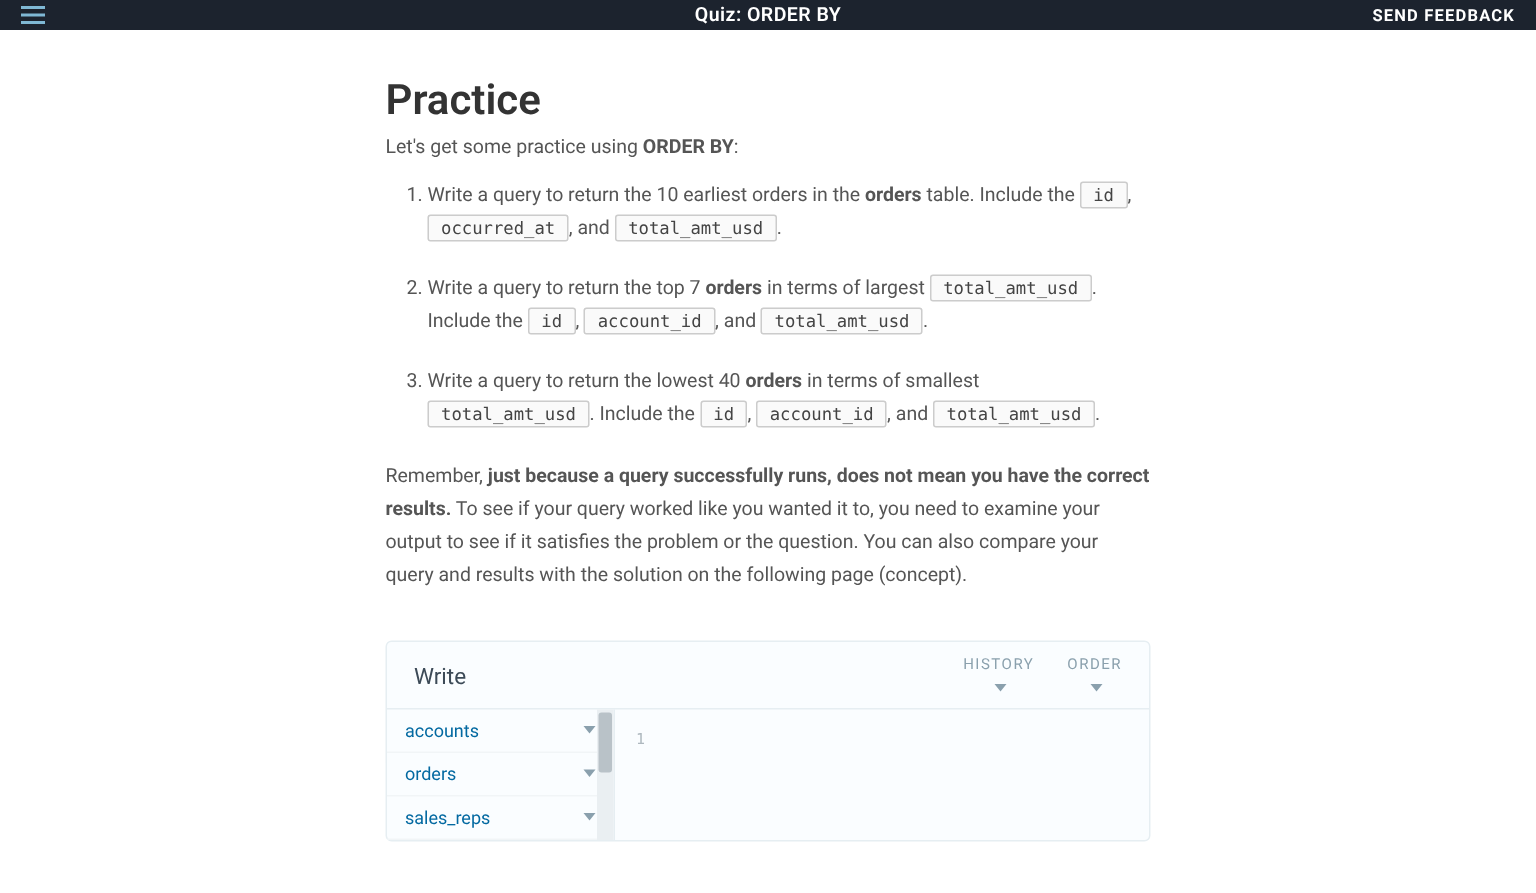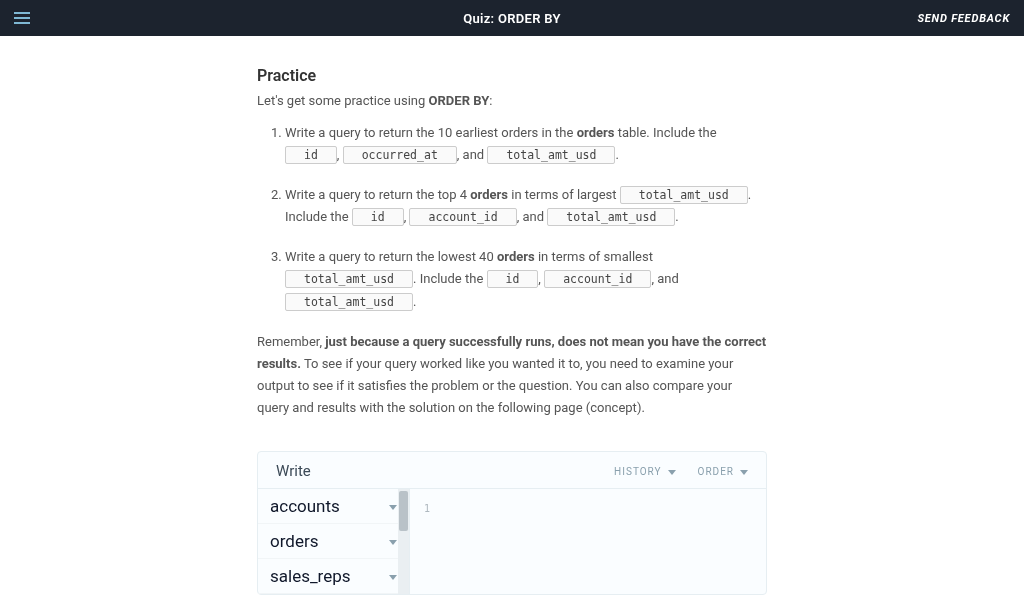--- a/index.html
+++ b/index.html
@@ -1,40 +1,40 @@
 <!DOCTYPE html>
 <html><head>
 <meta charset="utf-8">
 <style>
   * { box-sizing: border-box; margin: 0; padding: 0; }
   html, body { width: 1024px; height: 595px; overflow: hidden; font-family: -apple-system, BlinkMacSystemFont, "Segoe UI", Roboto, "Helvetica Neue", Arial, sans-serif; background: #fff; color: #333; }
-  .topbar { height: 36px; background: #1c232e; color: #fff; display: flex; align-items: center; padding: 0 14px; position: relative; }
+  .topbar { height: 20px; background: #1c232e; color: #fff; display: flex; align-items: center; padding: 0 14px; position: relative; }
   .hamburger { display: flex; flex-direction: column; gap: 3px; cursor: pointer; }
   .hamburger span { width: 16px; height: 2px; background: #7fb8d4; display: block; }
   .title { position: absolute; left: 50%; transform: translateX(-50%); font-size: 13px; font-weight: 600; letter-spacing: .3px; }
-  .feedback { margin-left: auto; font-size: 11px; font-weight: 700; letter-spacing: .8px; cursor: pointer; font-style: italic; }
+  .feedback { margin-left: auto; font-size: 11px; font-weight: 700; letter-spacing: .8px; cursor: pointer; }
   .content { padding: 30px 0 0 0; width: 100%; display: flex; justify-content: center; }
   .inner { width: 510px; }
-  h2.practice { font-size: 16px; font-weight: 600; color: #333; margin-bottom: 8px; }
+  h2.practice { font-size: 28px; font-weight: 600; color: #333; margin-bottom: 8px; }
   .lead { font-size: 13px; color: #555; margin-bottom: 14px; }
   ol.tasks { list-style: decimal; padding-left: 28px; color: #555; font-size: 13px; }
   ol.tasks li { margin-bottom: 18px; line-height: 1.7; }
-  code.inline { font-family: ui-monospace, SFMono-Regular, Menlo, Consolas, monospace; font-size: 11.5px; border: 1px solid #ccc; background: #fafafa; padding: 1px 18px; border-radius: 2px; color: #444; white-space: nowrap; }
+  code.inline { font-family: ui-monospace, SFMono-Regular, Menlo, Consolas, monospace; font-size: 11.5px; border: 1px solid #ccc; background: #fafafa; padding: 1px 8px; border-radius: 2px; color: #444; white-space: nowrap; }
   .remember { font-size: 13px; color: #555; line-height: 1.7; margin-top: 8px; margin-bottom: 32px; }
   .workspace { border: 1px solid #e6eef2; background: #fafdff; border-radius: 4px; }
   .ws-header { display: flex; align-items: center; padding: 10px 18px 8px 18px; }
   .ws-header .label { font-size: 15px; color: #3c4a57; }
   .ws-menus { margin-left: auto; display: flex; gap: 22px; }
-  .ws-menu { font-size: 10px; letter-spacing: 1px; color: #8aa0ad; cursor: pointer; display: flex; align-items: center; gap: 4px; }
+  .ws-menu { font-size: 10px; letter-spacing: 1px; color: #8aa0ad; cursor: pointer; display: flex; align-items: center; gap: 4px; flex-direction: column; }
   .ws-body { display: flex; border-top: 1px solid #e6eef2; }
   .schema-col { width: 152px; border-right: 1px solid #e6eef2; position: relative; }
   .schema-head { display: flex; align-items: center; justify-content: space-between; padding: 8px 12px; font-size: 9.5px; letter-spacing: 1.2px; color: #8aa0ad; border-bottom: 1px solid #eef3f6; }
   .refresh { width: 12px; height: 12px; border: 1.5px solid #8aa0ad; border-radius: 50%; border-top-color: transparent; transform: rotate(30deg); }
   .schema-list { position: relative; }
-  .schema-item { display: flex; align-items: center; justify-content: space-between; padding: 7px 12px; font-size: 17px; color: #0f172a; border-bottom: 1px solid #f1f5f7; cursor: pointer; text-align: center; }
+  .schema-item { display: flex; align-items: center; justify-content: space-between; padding: 7px 12px; font-size: 12px; color: #0369a1; border-bottom: 1px solid #f1f5f7; cursor: pointer; text-align: center; }
   .chev { font-size: 10px; color: #8aa0ad; }
   .sbar-track { position: absolute; right: 0; top: 0; width: 11px; height: 100%; background: #eaeff2; }
   .sbar-thumb { position: absolute; right: 1px; top: 2px; width: 9px; height: 40px; background: #b9c2c8; border-radius: 2px; }
   .editor-col { flex: 1; position: relative; padding: 8px 14px; }
   .lineno { font-size: 10px; color: #aeb8bf; font-family: ui-monospace, Menlo, Consolas, monospace; }
   .chev-down::after { content: ""; display: inline-block; border-left: 4px solid transparent; border-right: 4px solid transparent; border-top: 5px solid #8aa0ad; margin-left: 2px; }
 </style>
 </head>
 <body>
 
@@ -53,21 +53,21 @@
     <h2 class="practice">Practice</h2>
     <p class="lead">
       <span>Let's get some practice using </span><strong>ORDER BY</strong><span>:</span>
     </p>
 
     <ol class="tasks">
       <li>
         <span>Write a query to return the 10 earliest orders in the </span><strong>orders</strong><span> table. Include the </span><code class="inline">id</code><span>, </span><code class="inline">occurred_at</code><span>, and </span><code class="inline">total_amt_usd</code><span>.</span>
       </li>
       <li>
-        <span>Write a query to return the top 4 </span><strong>orders</strong><span> in terms of largest </span><code class="inline">total_amt_usd</code><span>. Include the </span><code class="inline">id</code><span>, </span><code class="inline">account_id</code><span>, and </span><code class="inline">total_amt_usd</code><span>.</span>
+        <span>Write a query to return the top 7 </span><strong>orders</strong><span> in terms of largest </span><code class="inline">total_amt_usd</code><span>. Include the </span><code class="inline">id</code><span>, </span><code class="inline">account_id</code><span>, and </span><code class="inline">total_amt_usd</code><span>.</span>
       </li>
       <li>
         <span>Write a query to return the lowest 40 </span><strong>orders</strong><span> in terms of smallest </span><code class="inline">total_amt_usd</code><span>. Include the </span><code class="inline">id</code><span>, </span><code class="inline">account_id</code><span>, and </span><code class="inline">total_amt_usd</code><span>.</span>
       </li>
     </ol>
 
     <p class="remember">
       <span>Remember, </span><strong>just because a query successfully runs, does not mean you have the correct results.</strong><span> To see if your query worked like you wanted it to, you need to examine your output to see if it satisfies the problem or the question. You can also compare your query and results with the solution on the following page (concept).</span>
     </p>
 

